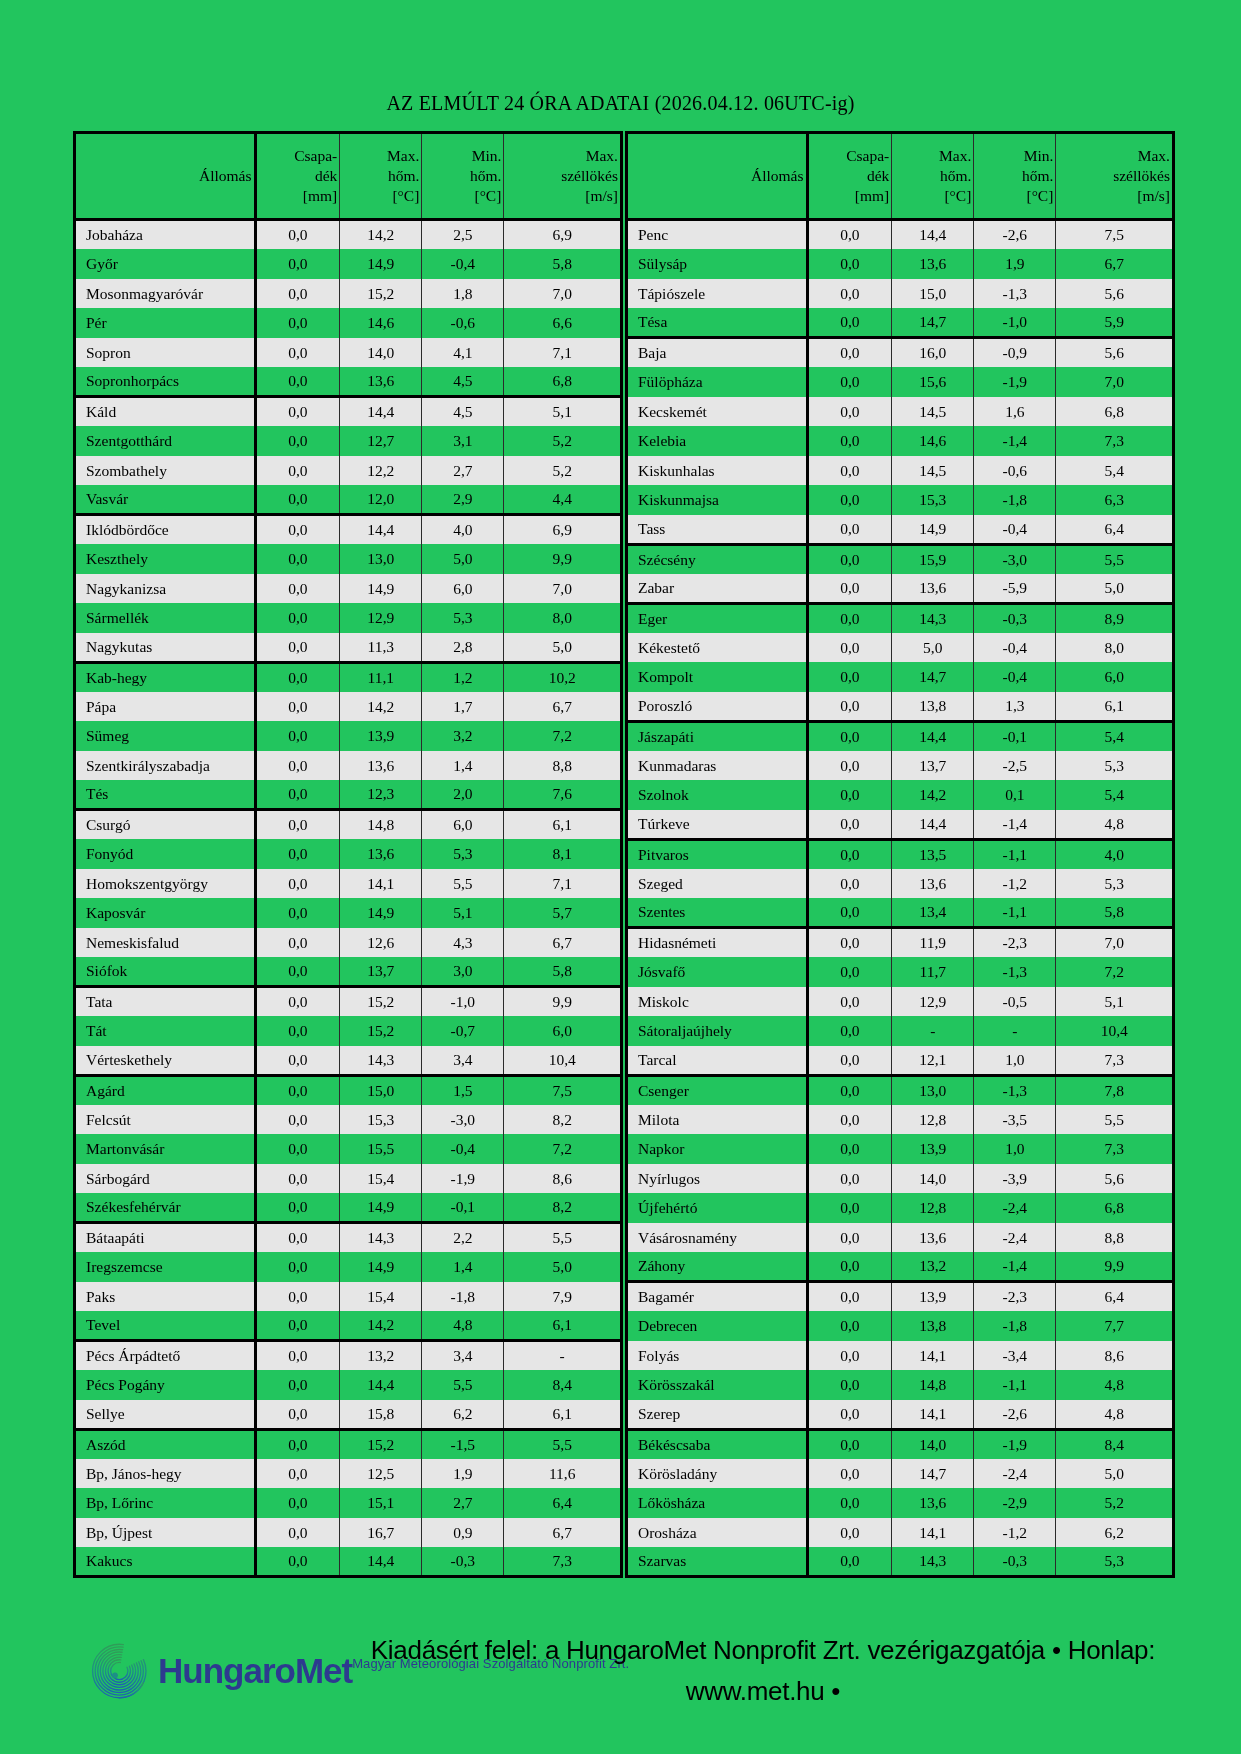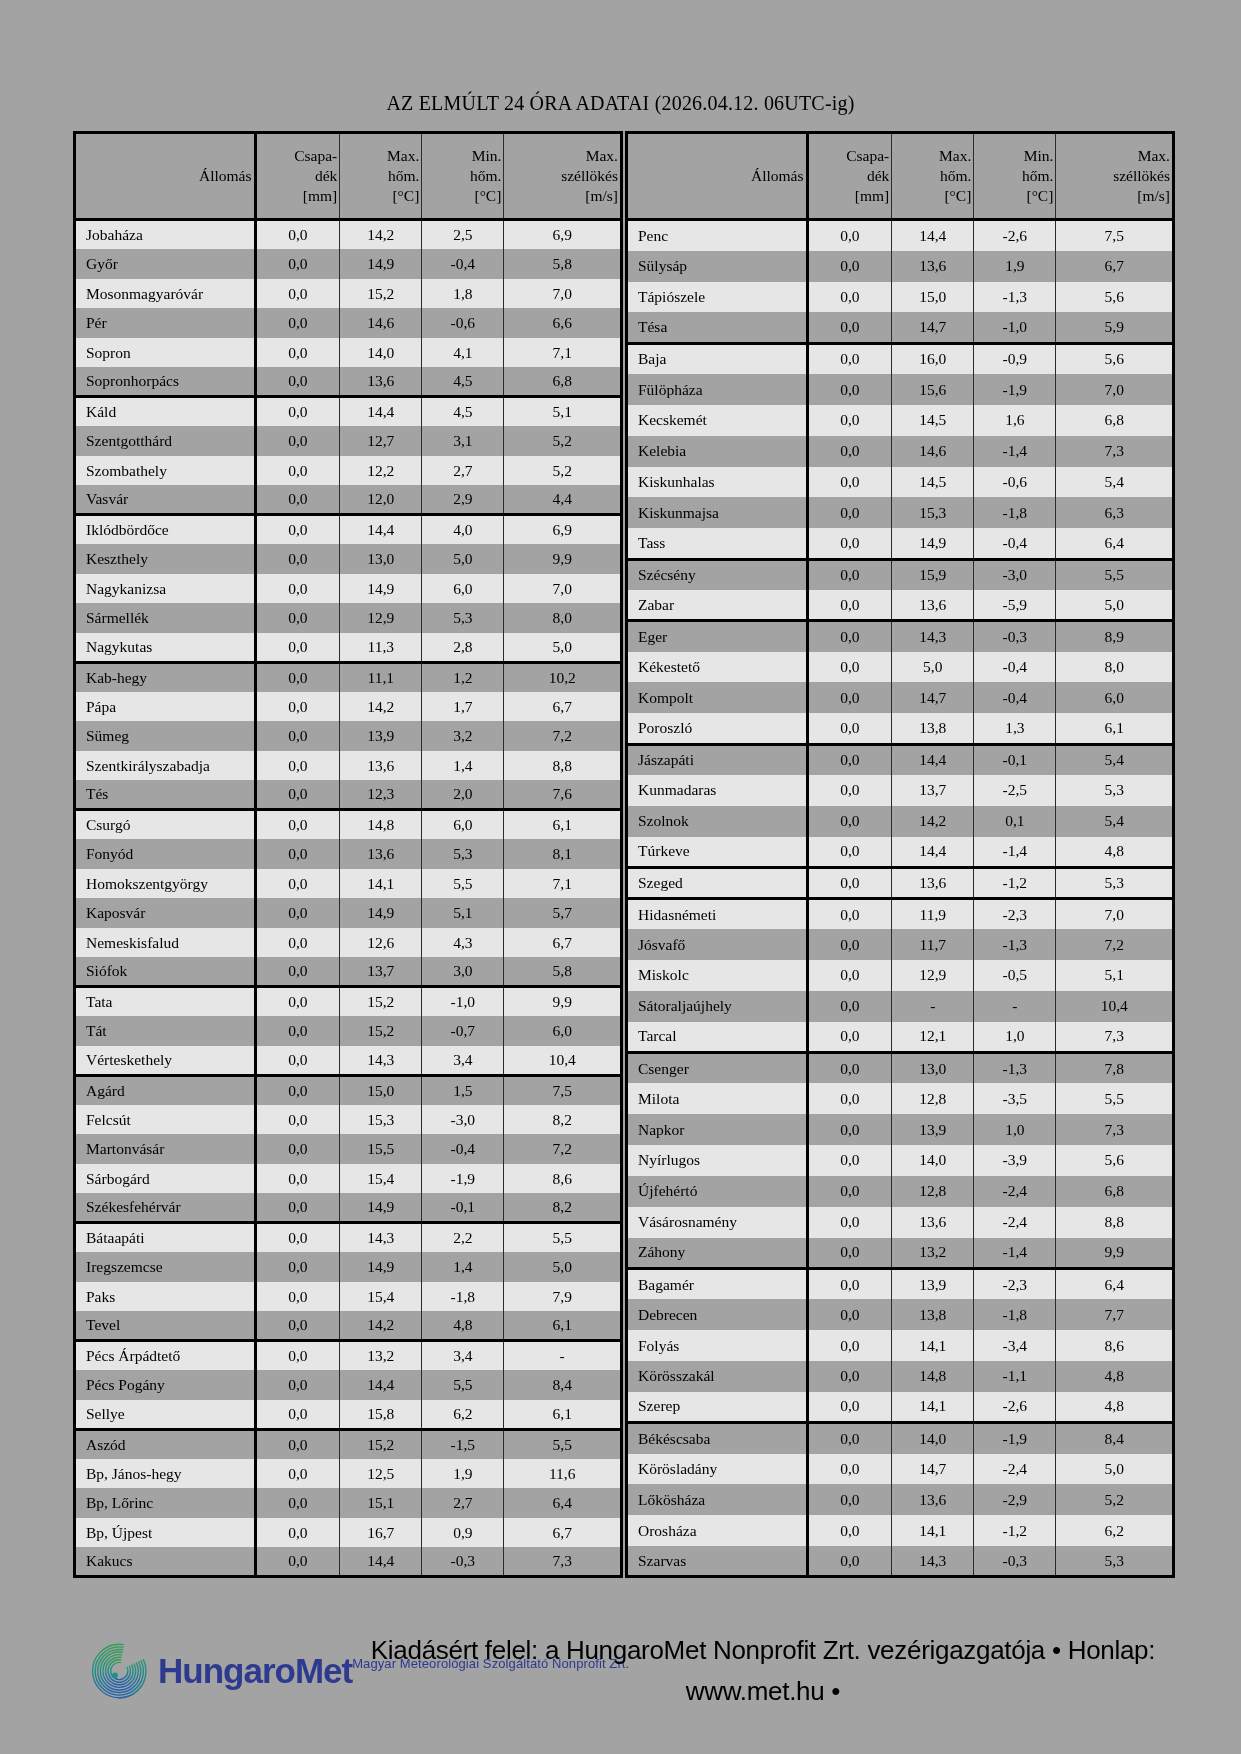--- a/index.html
+++ b/index.html
@@ -1,18 +1,18 @@
 <!DOCTYPE html>
 <html lang="hu"><head>
 <meta charset="utf-8">
 <style>
   * { margin:0; padding:0; box-sizing:border-box; }
   html,body { background:#ffffff; }
   body { width:1241px; height:1754px; font-family:"Liberation Serif", serif; color:#000; }
-  .page { position:relative; width:1241px; height:1754px; background:#a3a3a3; overflow:hidden; }
+  .page { position:relative; width:1241px; height:1754px; background:#22c55e; overflow:hidden; }
 
   .title { padding-top:92px; text-align:center; font-size:20px; letter-spacing:0.2px; }
 
   .tables { display:flex; margin:16px 66px 0 73px; }
   table.half { flex:1; border-collapse:collapse; border:3px solid #000; table-layout:fixed; }
   table.half + table.half { margin-left:2px; }
 
   col.c-station { width:33%; }
   col.c-precip  { width:15.5%; }
   col.c-tmax    { width:15%; }
@@ -601,26 +601,40 @@
           </tr>
           <tr class="shaded">
             <td>Túrkeve</td>
             <td>0,0</td>
             <td>14,4</td>
             <td>-1,4</td>
             <td>4,8</td>
           </tr>
         </tbody>
         <tbody>
+          <tr>
+            <td>Pitvaros</td>
+            <td>0,0</td>
+            <td>13,5</td>
+            <td>-1,1</td>
+            <td>4,0</td>
+          </tr>
           <tr class="shaded">
             <td>Szeged</td>
             <td>0,0</td>
             <td>13,6</td>
             <td>-1,2</td>
             <td>5,3</td>
+          </tr>
+          <tr>
+            <td>Szentes</td>
+            <td>0,0</td>
+            <td>13,4</td>
+            <td>-1,1</td>
+            <td>5,8</td>
           </tr>
         </tbody>
         <tbody>
           <tr class="shaded">
             <td>Hidasnémeti</td>
             <td>0,0</td>
             <td>11,9</td>
             <td>-2,3</td>
             <td>7,0</td>
           </tr>

